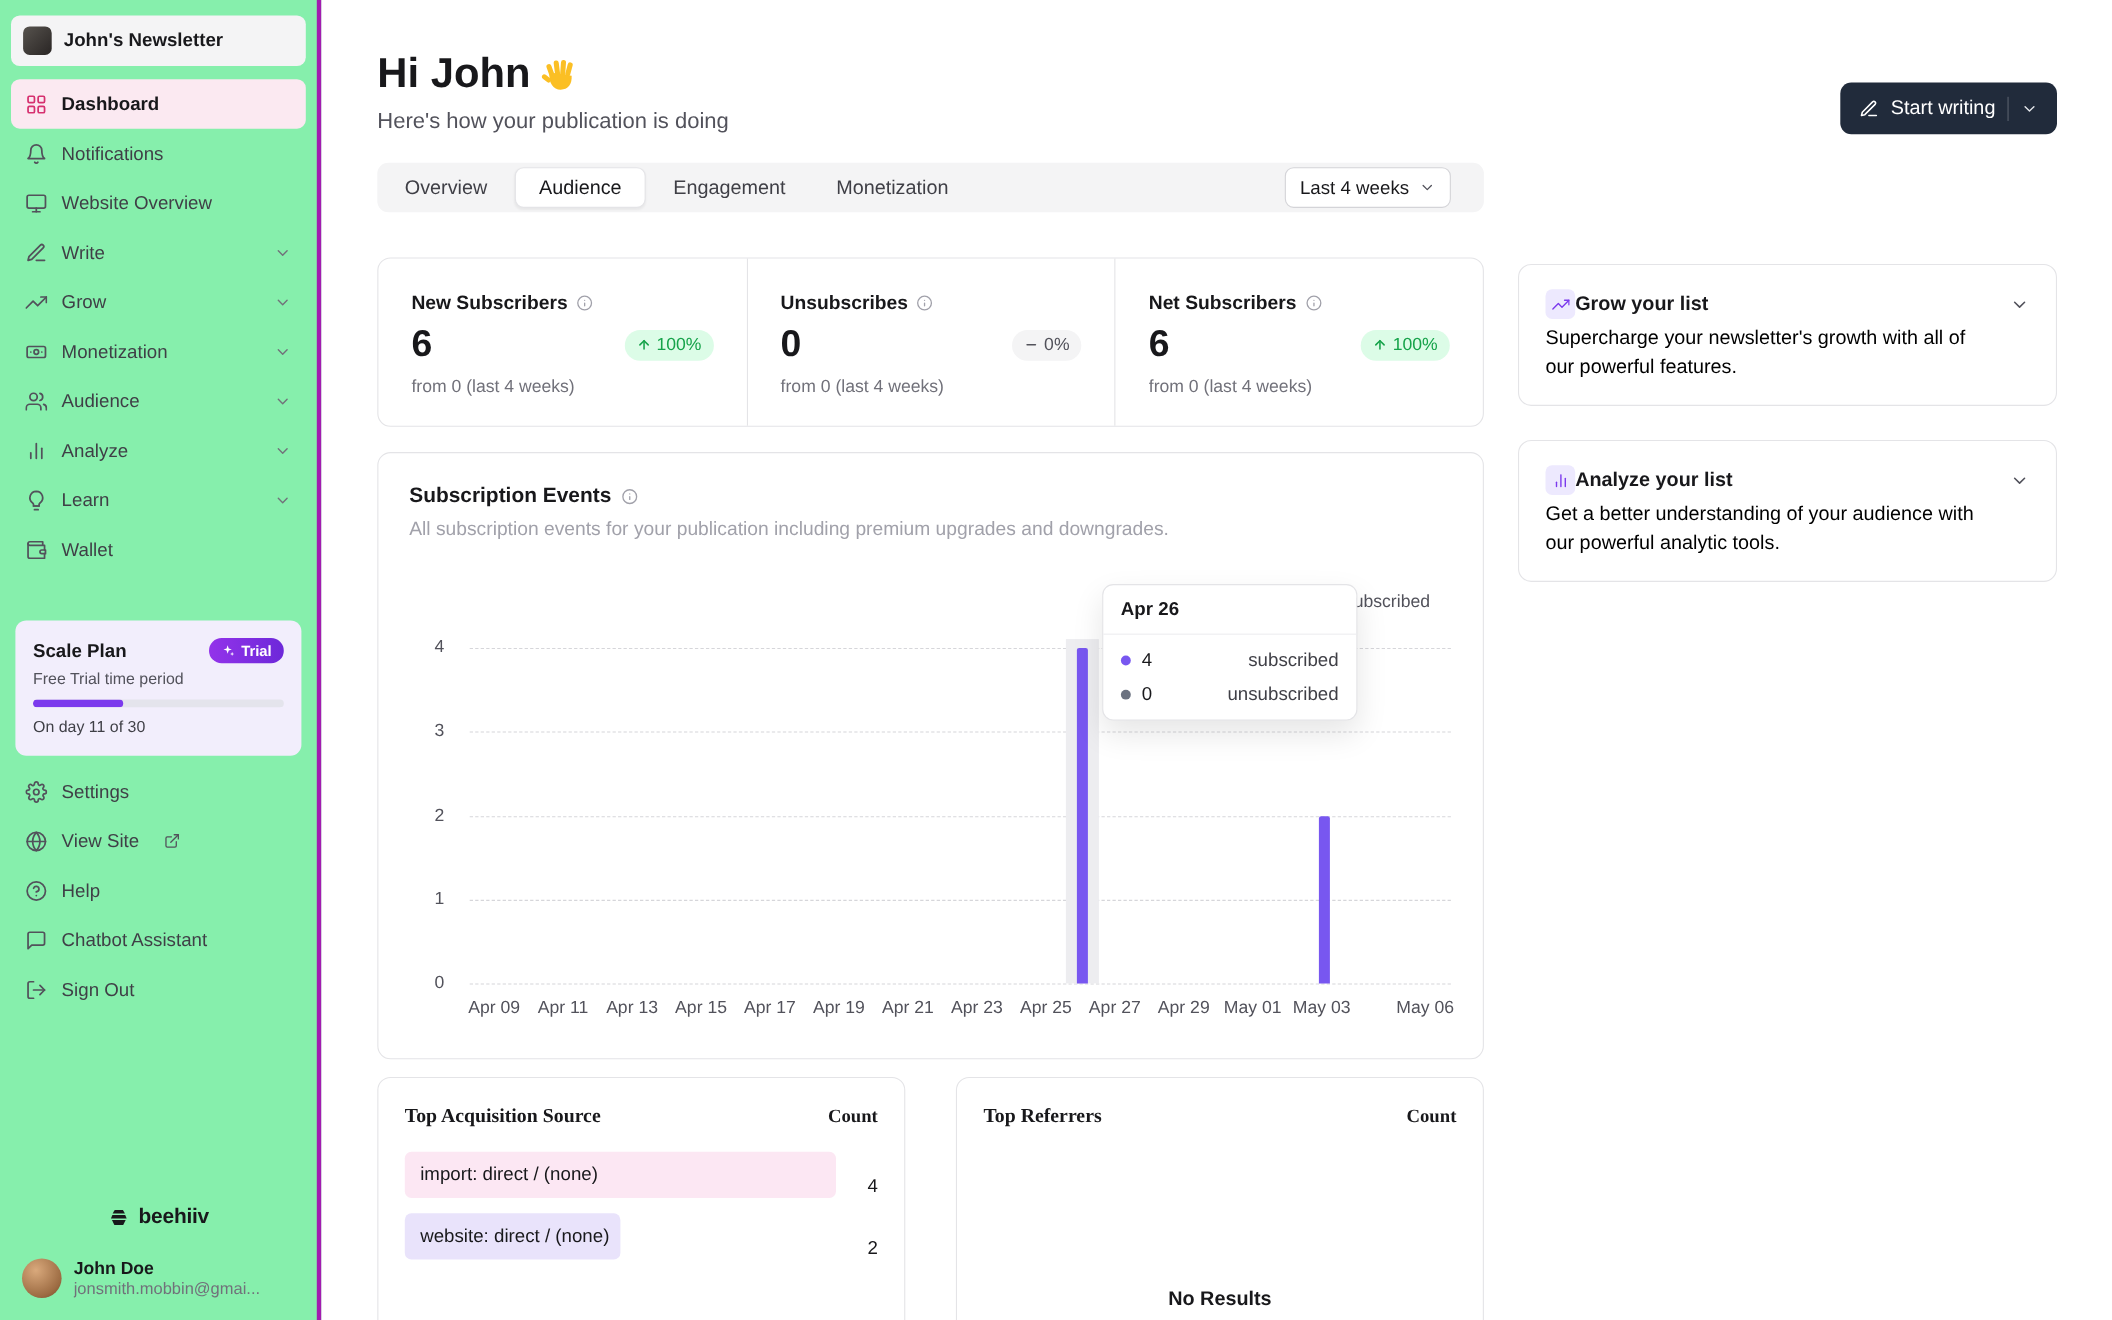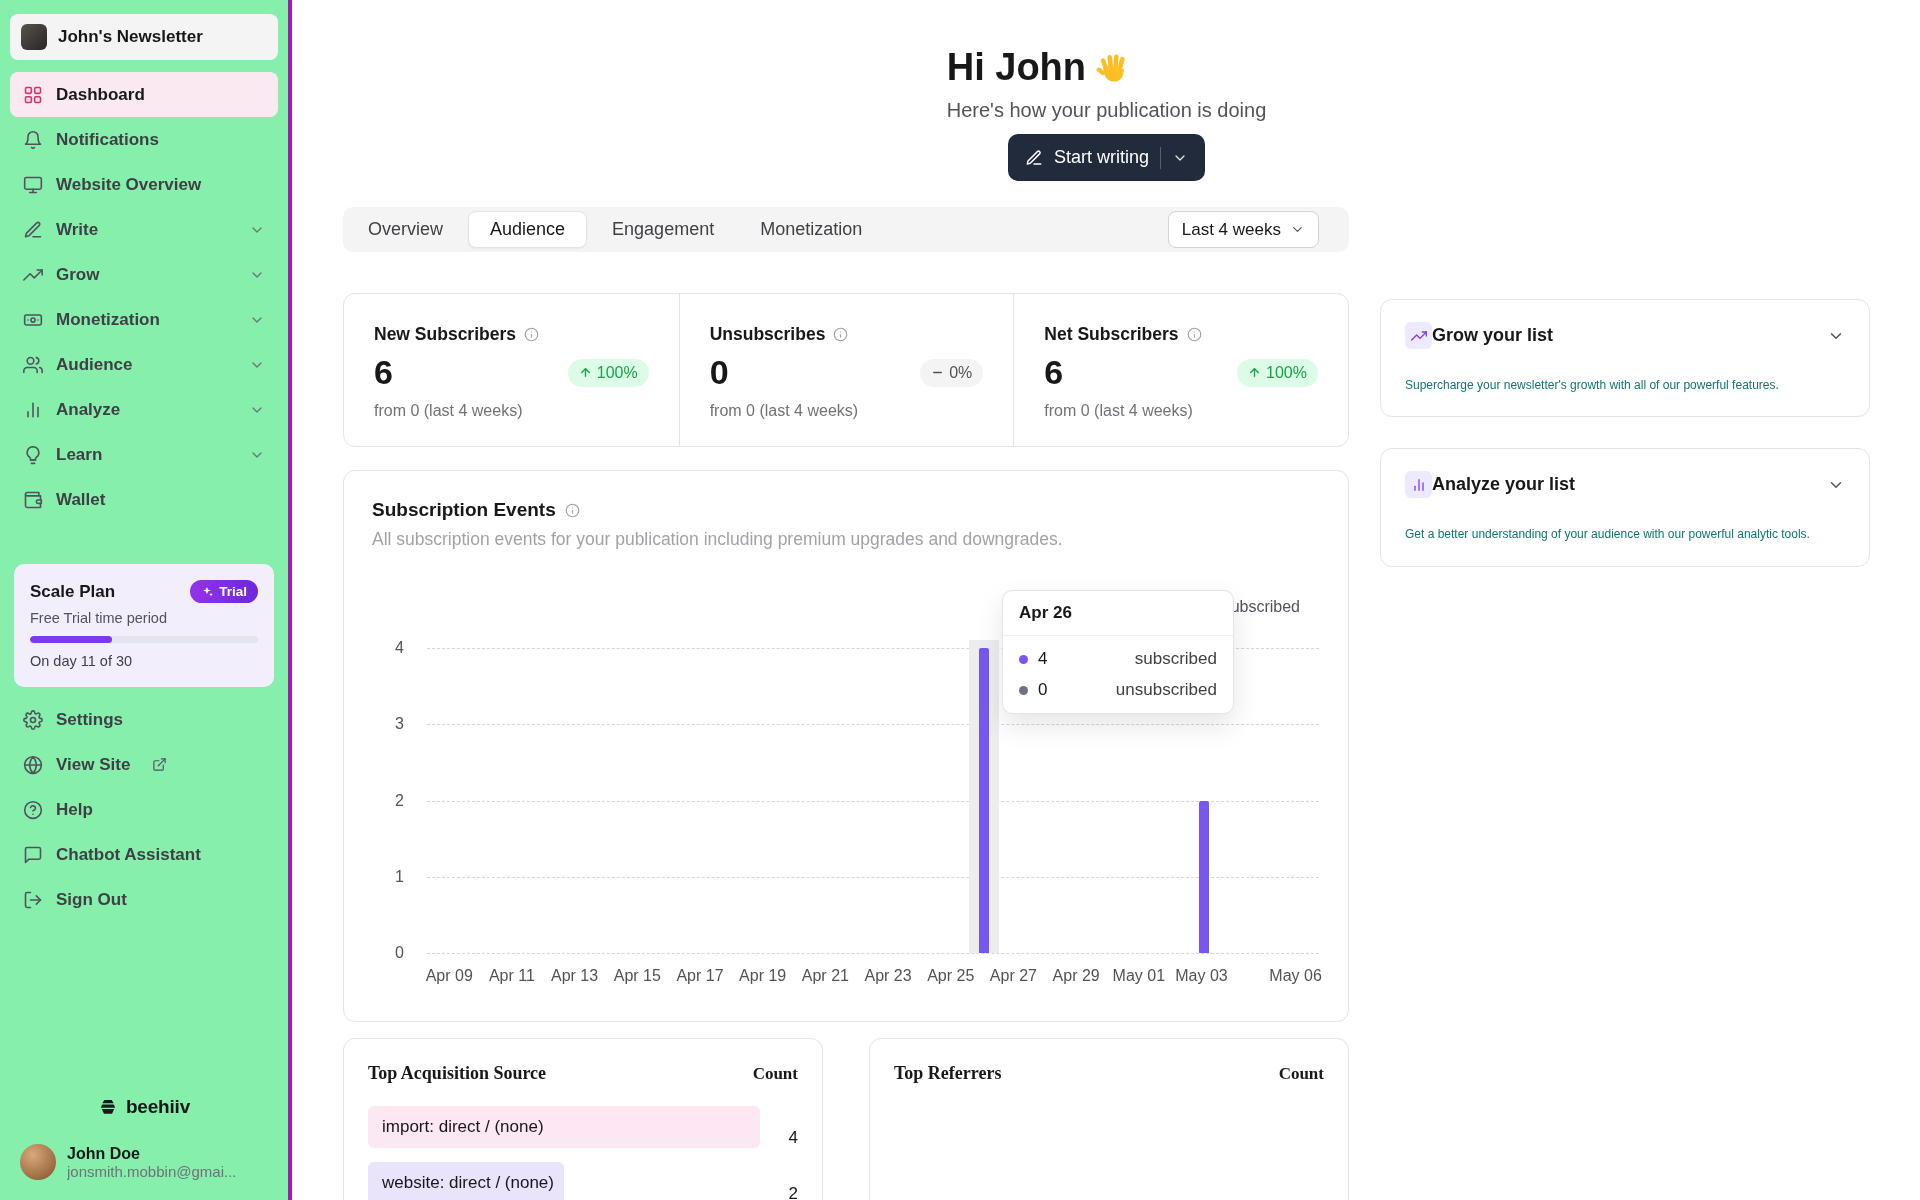--- a/index.html
+++ b/index.html
@@ -13,21 +13,21 @@
 
   
   .sidebar { width:292px; flex:0 0 292px; border-right:4px solid #a21caf; background:#86efac;
     display:flex; flex-direction:column; padding:14px 10px 16px; }
   .workspace { display:flex; align-items:center; gap:11px; background:#f4f4f5; border-radius:8px;
     height:46px; padding:0 11px; cursor:pointer; }
   .ws-avatar { width:26px; height:26px; border-radius:6px; background:linear-gradient(135deg,#57534e,#292524); flex:0 0 26px; }
   .ws-name { font-size:17px; font-weight:600; }
   .nav { margin-top:12px; }
   .nav-item { display:flex; align-items:center; gap:13px; height:45px; padding:0 13px; border-radius:8px;
-    font-size:17px; font-weight:700; color:#3f3f46; cursor:pointer; }
+    font-size:17px; font-weight:400; color:#3f3f46; cursor:pointer; }
   .nav-item.active { background:#fbe9f1; color:#18181b; font-weight:600; }
   .nav-item.active .nav-ic { color:#d6306f; }
   .nav-ic { width:20px; height:20px; color:#52525b; flex:0 0 20px; }
   .chev-ic { width:16px; height:16px; margin-left:auto; color:#71717a; }
   .ext-ic { width:15px; height:15px; margin-left:9px; color:#52525b; }
 
   .plan-card { background:#f2eefc; border-radius:10px; padding:16px 16px 18px; margin:42px 4px 0; }
   .plan-top { display:flex; align-items:center; justify-content:space-between; }
   .plan-name { font-size:17px; font-weight:700; }
   .trial-badge { display:flex; align-items:center; gap:5px; background:linear-gradient(90deg,#9333ea,#6d28d9);
@@ -44,21 +44,21 @@
   .brand-logo { width:20px; height:20px; color:#18181b; }
   .brand-name { font-size:19px; font-weight:800; letter-spacing:-.2px; }
   .user { display:flex; align-items:center; gap:11px; padding:0 10px 4px; cursor:pointer; }
   .user-avatar { width:36px; height:36px; border-radius:50%; flex:0 0 36px;
     background:radial-gradient(circle at 35% 30%, #d9a97c, #9c6b42 70%, #6b4226); }
   .user-name { font-size:16px; font-weight:600; }
   .user-email { font-size:15px; color:#71717a; white-space:nowrap; overflow:hidden; text-overflow:ellipsis; max-width:170px; }
 
   
   main { flex:1; padding:46px 50px 0 51px; }
-  .main-head { display:flex; align-items:center; justify-content:space-between;flex-direction:column; }
+  .main-head { display:flex; align-items:flex-end; justify-content:space-between; }
   h1 { font-size:38px; font-weight:700; display:flex; align-items:center; gap:10px; }
   .wave { width:36px; height:36px; color:#fbbf24; }
   .sub { margin-top:10px; font-size:20px; color:#52525b; }
   .start-writing { display:flex; align-items:center; gap:11px; margin-top:12px; height:47px; padding:0 17px;
     background:#212b3b; border:none; border-radius:10px; color:#fff; font-size:18px; font-weight:500;
     font-family:inherit; cursor:pointer; }
   .sw-ic { width:18px; height:18px; color:#fff; }
   .sw-divider { width:1px; height:22px; background:rgba(255,255,255,.25); }
   .sw-chev { width:16px; height:16px; color:#e5e7eb; }
 
@@ -137,21 +137,21 @@
   .no-results { margin-top:145px; text-align:center; font-size:18px; font-weight:600; }
 
   
   .promo { padding:22px 24px; cursor:pointer; }
   .promo-head { display:flex; align-items:center; }
   .promo-ic { width:27px; height:27px; border-radius:6px; background:#ede9fe; color:#7c3aed;
     display:flex; align-items:center; justify-content:center; flex:0 0 27px; }
   .promo-ic svg { width:16px; height:16px; }
   .promo-title { font-size:18px; font-weight:700; }
   .promo-chev { width:18px; height:18px; margin-left:auto; color:#52525b; }
-  .promo-text { margin-top:28px; font-size:12px; line-height:1.45; color:#0f766e; max-width:405px; }
+  .promo-text { margin-top:4px; font-size:18px; line-height:1.45; color:#000000; max-width:405px; }
 </style>
 </head>
 <body>
 
 <div class="app">
 
   <aside class="sidebar">
     <div class="workspace">
       <span class="ws-avatar"></span>
       <span class="ws-name">John's Newsletter</span>

